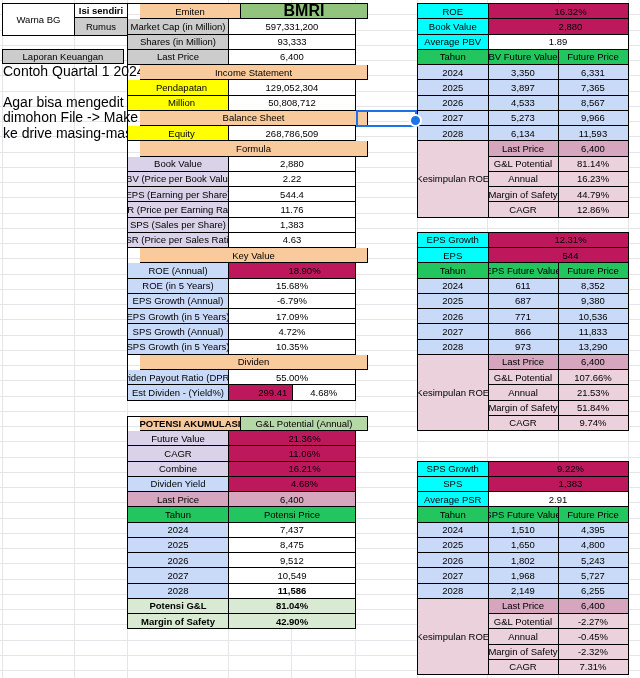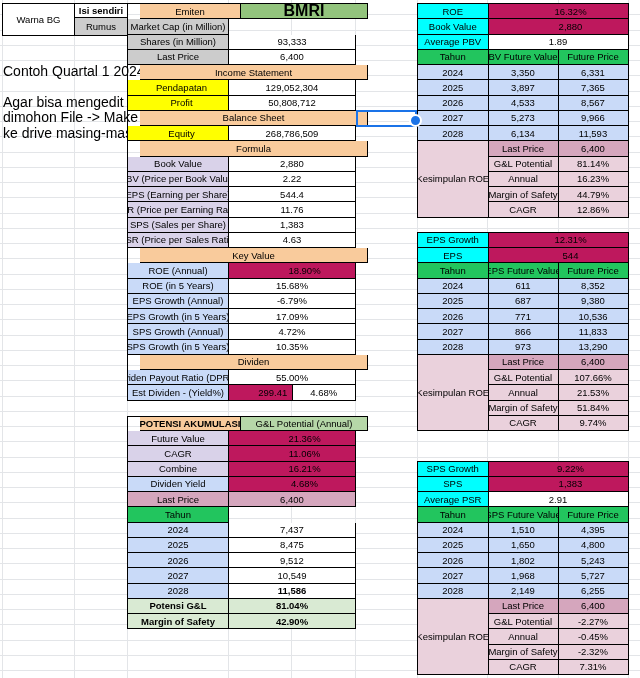--- a/index.html
+++ b/index.html
@@ -59,50 +59,52 @@
         <div class="row" style="height:15.75px;">
             <div class="cell white" style="width:53px;font-weight:bold;">Isi sendiri</div>
           </div>
         <div class="row" style="height:19px;">
             <div class="cell graylbl" style="width:53px;">Rumus</div>
           </div>
       </div>
     </div>
   </div>
 
+  <div id="laporan-chip">Laporan Keuangan</div>
   <div class="note" style="top:63.5px;">Contoh Quartal 1 2024</div>
   <div class="note" style="top:94.5px;">Agar bisa mengedit Sheet ini</div>
   <div class="note" style="top:109.75px;">dimohon File -&gt; Make A Copy dulu</div>
   <div class="note" style="top:125px;">ke drive masing-masing investor</div>
 
   <div class="tbl" style="left:127px;top:3px;">
       <div class="row">
         <div class="cell peach mw1">Emiten</div>
         <div class="cell greenM big mw2 bold">BMRI</div>
       </div>
       <div class="row">
         <div class="cell graylbl mw1">Market Cap (in Million)</div>
+        <div class="cell white mw2">597,331,200</div>
       </div>
       <div class="row">
         <div class="cell graylbl mw1">Shares (in Million)</div>
         <div class="cell white mw2">93,333</div>
       </div>
       <div class="row">
         <div class="cell graylbl mw1">Last Price</div>
         <div class="cell white mw2">6,400</div>
       </div>
       <div class="row">
         <div class="cell peach mwf">Income Statement</div>
       </div>
       <div class="row">
         <div class="cell yellow mw1">Pendapatan</div>
         <div class="cell white mw2">129,052,304</div>
       </div>
       <div class="row">
-        <div class="cell yellow mw1">Profit</div>
+        <div class="cell yellow mw1">Million</div>
         <div class="cell white mw2">50,808,712</div>
       </div>
       <div class="row">
         <div class="cell peach mwf">Balance Sheet</div>
       </div>
       <div class="row">
         <div class="cell yellow mw1">Equity</div>
         <div class="cell white mw2">268,786,509</div>
       </div>
       <div class="row">
@@ -193,20 +195,21 @@
       <div class="row">
         <div class="cell lblue mw1">Dividen Yield</div>
         <div class="cell gray mw2">4.68%</div>
       </div>
       <div class="row">
         <div class="cell pinkD mw1">Last Price</div>
         <div class="cell pinkD mw2">6,400</div>
       </div>
       <div class="row">
         <div class="cell bhdr mw1">Tahun</div>
+        <div class="cell bhdr mw2">Potensi Price</div>
       </div>
       <div class="row">
         <div class="cell lblue mw1">2024</div>
         <div class="cell white mw2">7,437</div>
       </div>
       <div class="row">
         <div class="cell lblue mw1">2025</div>
         <div class="cell white mw2">8,475</div>
       </div>
       <div class="row">

